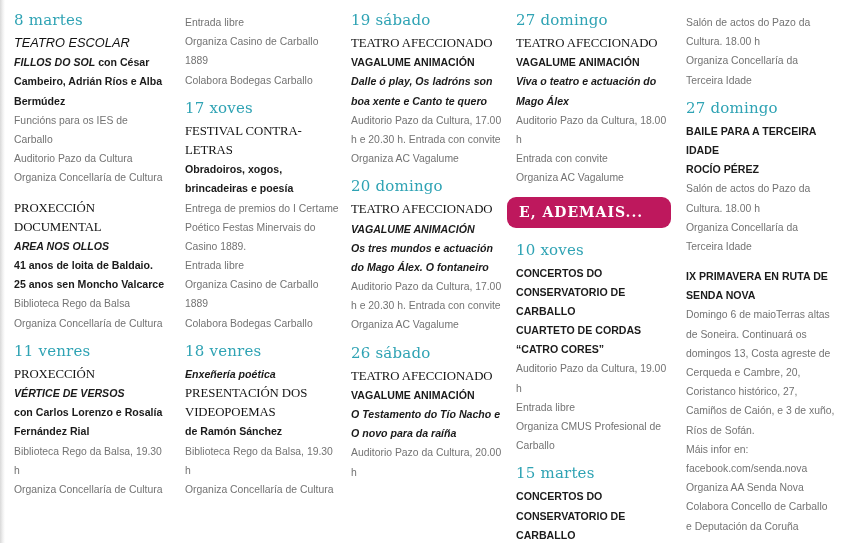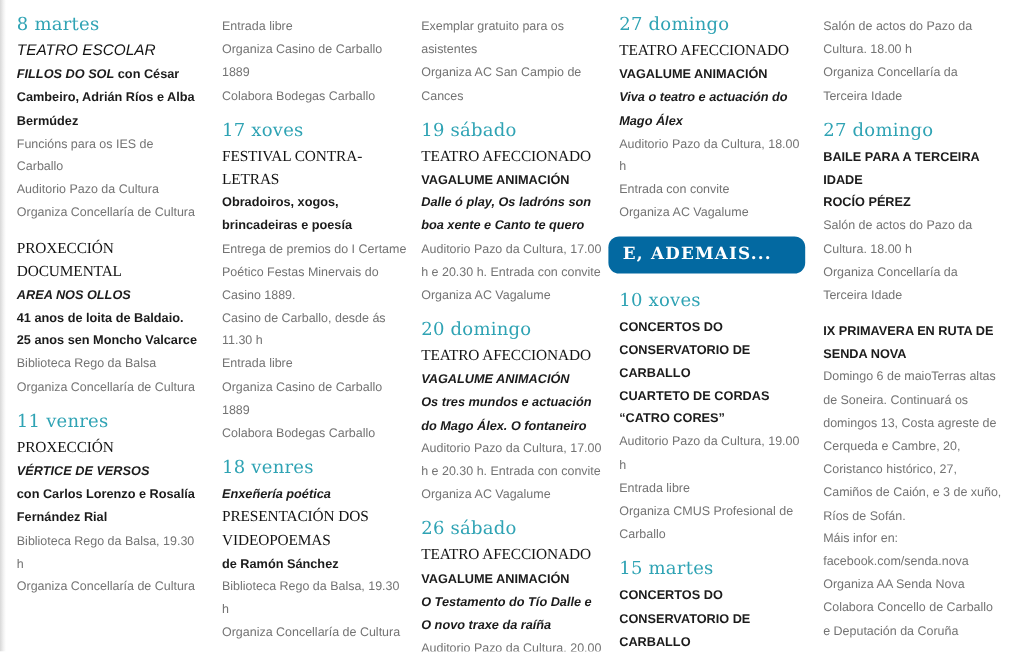--- a/index.html
+++ b/index.html
@@ -14,21 +14,21 @@
   #col-3{left:516px;width:152px;}
   #col-4{left:686px;width:150px;}
   .block{margin-bottom:11px;}
   .date{font-family:"DejaVu Serif",serif;color:#2fa3b4;font-size:15px;line-height:19px;margin-bottom:2px;letter-spacing:.2px;}
   .row{line-height:1.2;}
   .ln-t{font-family:"Liberation Serif",serif;font-size:12.8px;line-height:1.18;color:#131313;letter-spacing:-.1px;}
   .ln-ti{font-family:Liberation Sans, sans-serif;font-style:italic;font-size:12.8px;line-height:1.18;color:#131313;}
   .ln-b{font-weight:bold;font-size:10.6px;color:#1b1b1b;}
   .ln-bi{font-weight:bold;font-style:italic;font-size:10.6px;color:#1b1b1b;}
   .ln-d{font-size:10.4px;color:#737373;text-align:right;}
-  .banner{background:#0369a1;color:#ffffff;border-radius:9px;margin:3px 0 13px -9px;
+  .banner{background:#be185d;color:#ffffff;border-radius:9px;margin:3px 0 13px -9px;
     width:140px;padding:7px 12px 8px;font-family:"DejaVu Serif",serif;font-weight:bold;
     font-size:14px;letter-spacing:1px;}
 </style>
 </head>
 <body>
 
 <div class="page">
   <div class="scan-edge"></div>
   <div class="col" id="col-0">
       <div class="block">
@@ -59,60 +59,55 @@
       <div class="block">
         <div class="row"><span class="ln-d">Entrada libre</span></div>
         <div class="row"><span class="ln-d">Organiza Casino de Carballo 1889</span></div>
         <div class="row"><span class="ln-d">Colabora Bodegas Carballo</span></div>
       </div>
       <div class="block">
         <div class="date">17 xoves</div>
         <div class="row"><span class="ln-t">FESTIVAL CONTRA-LETRAS</span></div>
         <div class="row"><span class="ln-b">Obradoiros, xogos, brincadeiras e poesía</span></div>
         <div class="row"><span class="ln-d">Entrega de premios do I Certame Poético Festas Minervais do Casino 1889.</span></div>
-        <div class="row"><span class="ln-d">Casino de Carballo, desde ás 11.30 h</span></div>
         <div class="row"><span class="ln-d">Entrada libre</span></div>
         <div class="row"><span class="ln-d">Organiza Casino de Carballo 1889</span></div>
         <div class="row"><span class="ln-d">Colabora Bodegas Carballo</span></div>
       </div>
       <div class="block">
         <div class="date">18 venres</div>
         <div class="row"><span class="ln-bi">Enxeñería poética</span></div>
         <div class="row"><span class="ln-t">PRESENTACIÓN DOS VIDEOPOEMAS</span></div>
         <div class="row"><span class="ln-b">de Ramón Sánchez</span></div>
         <div class="row"><span class="ln-d">Biblioteca Rego da Balsa, 19.30 h</span></div>
         <div class="row"><span class="ln-d">Organiza Concellaría de Cultura</span></div>
       </div>
     </div>
   <div class="col" id="col-2">
-      <div class="block">
-        <div class="row"><span class="ln-d">Exemplar gratuito para os asistentes</span></div>
-        <div class="row"><span class="ln-d">Organiza AC San Campio de Cances</span></div>
-      </div>
       <div class="block">
         <div class="date">19 sábado</div>
         <div class="row"><span class="ln-t">TEATRO AFECCIONADO</span></div>
         <div class="row"><span class="ln-b">VAGALUME ANIMACIÓN</span></div>
         <div class="row"><span class="ln-bi">Dalle ó play, Os ladróns son boa xente e Canto te quero</span></div>
         <div class="row"><span class="ln-d">Auditorio Pazo da Cultura, 17.00 h e 20.30 h. Entrada con convite</span></div>
         <div class="row"><span class="ln-d">Organiza AC Vagalume</span></div>
       </div>
       <div class="block">
         <div class="date">20 domingo</div>
         <div class="row"><span class="ln-t">TEATRO AFECCIONADO</span></div>
         <div class="row"><span class="ln-bi">VAGALUME ANIMACIÓN</span></div>
         <div class="row"><span class="ln-bi">Os tres mundos e actuación do Mago Álex. O fontaneiro</span></div>
         <div class="row"><span class="ln-d">Auditorio Pazo da Cultura, 17.00 h e 20.30 h. Entrada con convite</span></div>
         <div class="row"><span class="ln-d">Organiza AC Vagalume</span></div>
       </div>
       <div class="block">
         <div class="date">26 sábado</div>
         <div class="row"><span class="ln-t">TEATRO AFECCIONADO</span></div>
         <div class="row"><span class="ln-b">VAGALUME ANIMACIÓN</span></div>
-        <div class="row"><span class="ln-bi">O Testamento do Tío Dalle e O novo traxe da raíña</span></div>
+        <div class="row"><span class="ln-bi">O Testamento do Tío Nacho e O novo para da raíña</span></div>
         <div class="row"><span class="ln-d">Auditorio Pazo da Cultura, 20.00 h</span></div>
       </div>
     </div>
   <div class="col" id="col-3">
       <div class="block">
         <div class="date">27 domingo</div>
         <div class="row"><span class="ln-t">TEATRO AFECCIONADO</span></div>
         <div class="row"><span class="ln-b">VAGALUME ANIMACIÓN</span></div>
         <div class="row"><span class="ln-bi">Viva o teatro e actuación do Mago Álex</span></div>
         <div class="row"><span class="ln-d">Auditorio Pazo da Cultura, 18.00 h</span></div>

